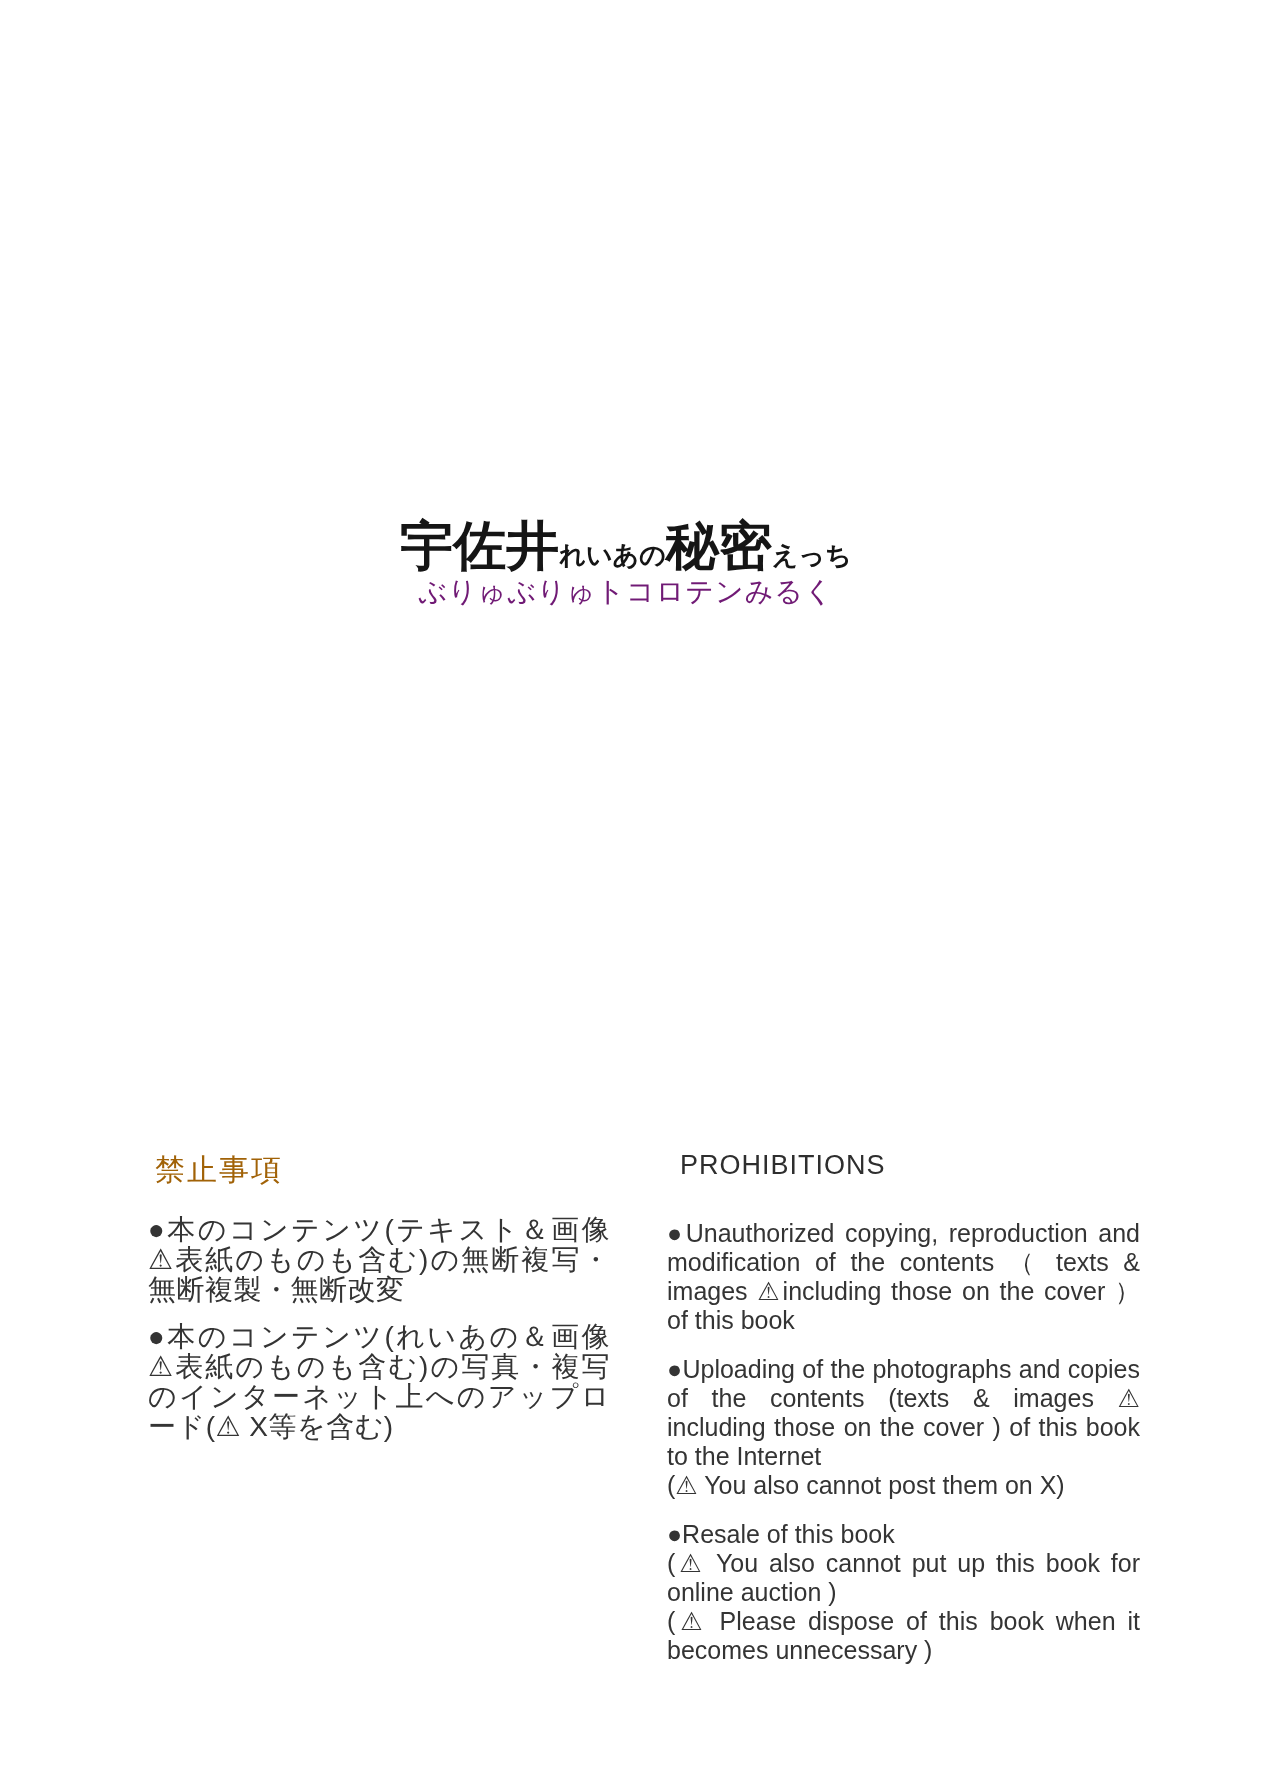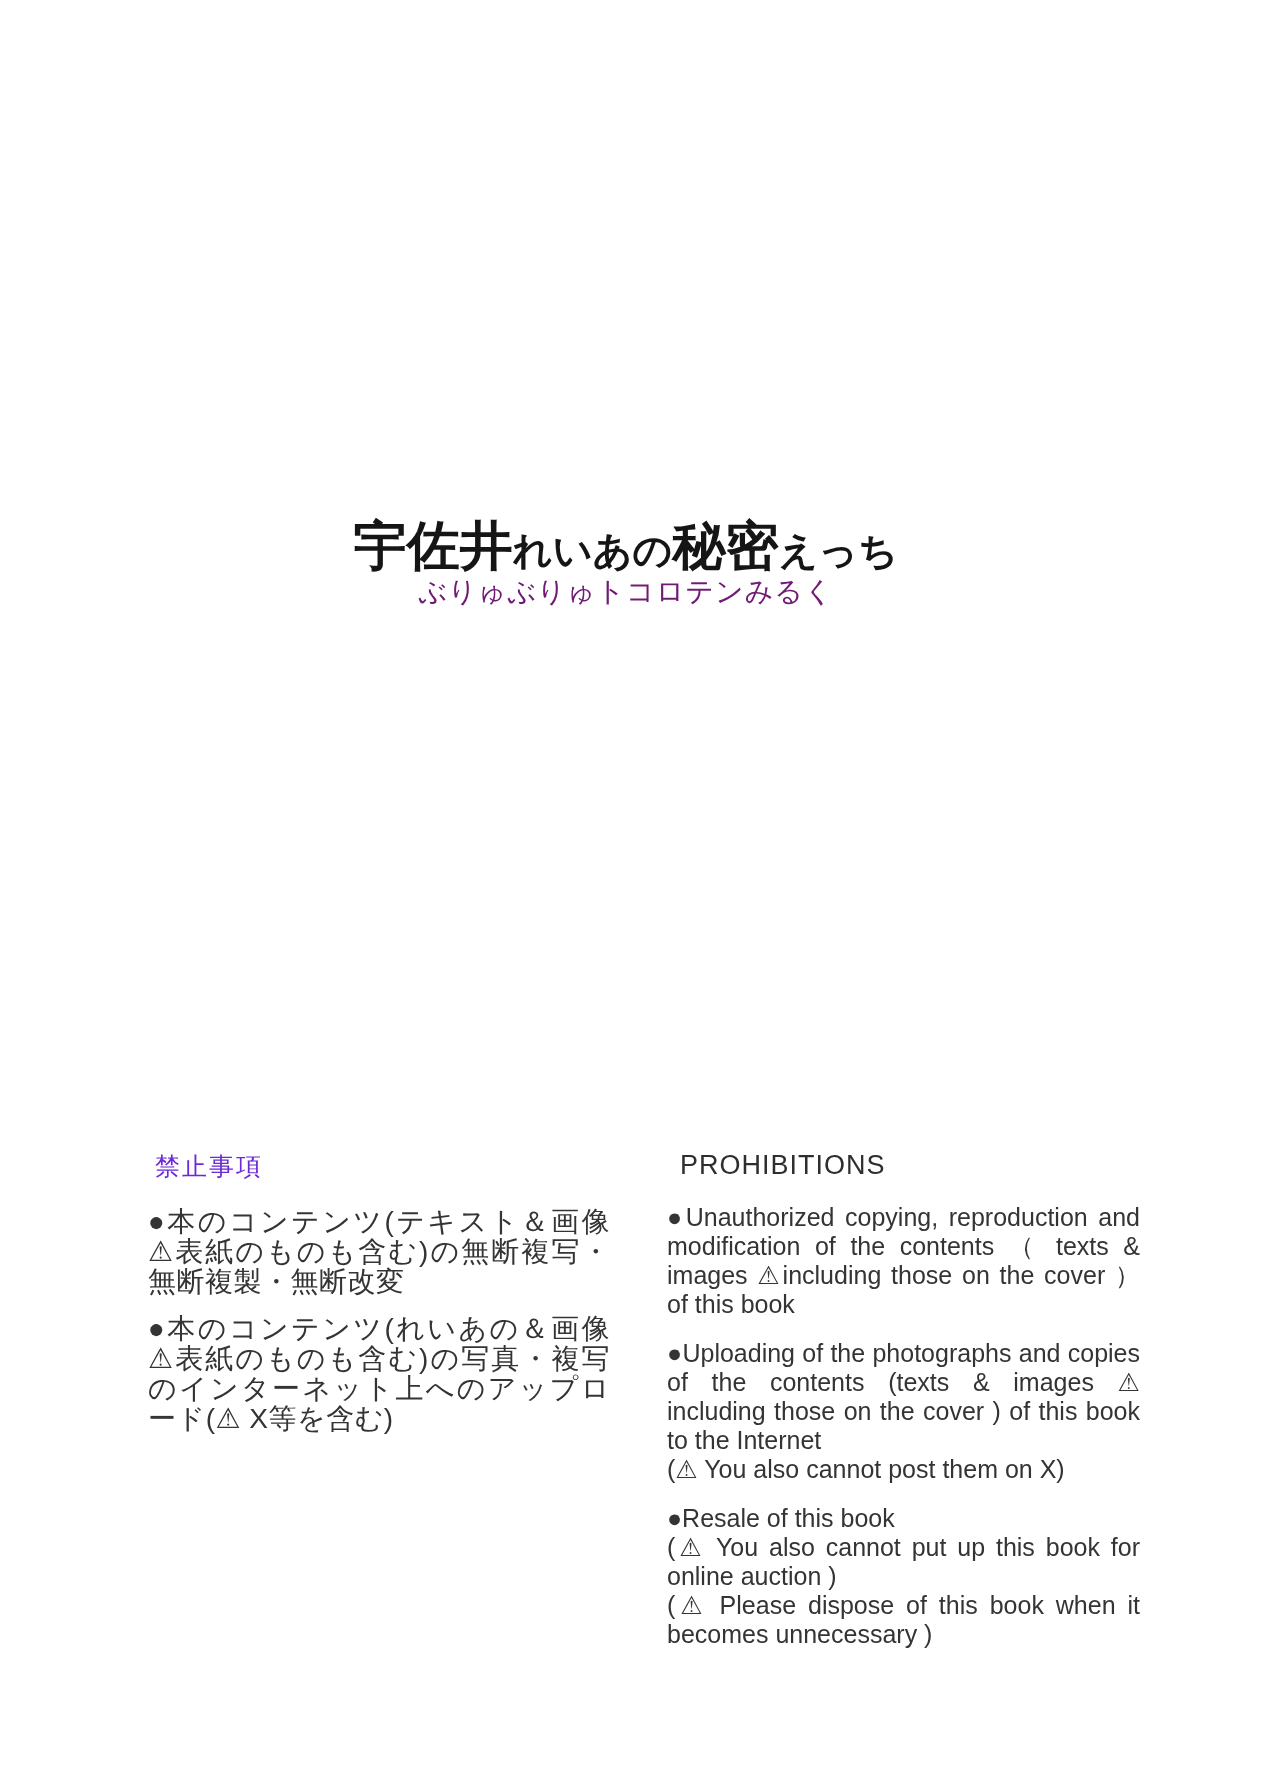--- a/index.html
+++ b/index.html
@@ -22,21 +22,21 @@
     position: absolute;
     top: 498px;
     left: 626px;
     transform: translateX(-50%);
     white-space: nowrap;
     font-family: "DejaVu Serif", "Liberation Serif", serif;
     color: #151515;
     line-height: 1;
   }
   .title .t-kanji { font-size: 53px; }
-  .title .t-kana  { font-size: 39px; }
+  .title .t-kana  { font-size: 26px; }
 
   .subtitle {
     position: absolute;
     top: 577px;
     left: 626px;
     transform: translateX(-50%);
     white-space: nowrap;
     font-size: 28px;
     letter-spacing: 1px;
     color: #701a75;
@@ -47,30 +47,30 @@
   
   .col { position: absolute; top: 1150px; }
   .col-ja { left: 148px; width: 462px; }
   .col-en { left: 667px; width: 473px; }
 
   .col h2 {
     font-weight: normal;
     margin: 0;
   }
   .col-ja h2 {
-    font-size: 25px;
+    font-size: 30px;
     padding-left: 7px;
     margin-bottom: 24px;
     letter-spacing: 2px;
-    color: #6d28d9;
+    color: #a16207;
   }
   .col-en h2 {
     font-size: 27px;
     padding-left: 13px;
-    margin-bottom: 22px;
+    margin-bottom: 38px;
     letter-spacing: 1px;
     color: #2e2e2e;
   }
 
   .col p {
     margin: 0;
     white-space: pre-line;
     text-align: justify;
     text-justify: inter-character;
     color: #343434;

